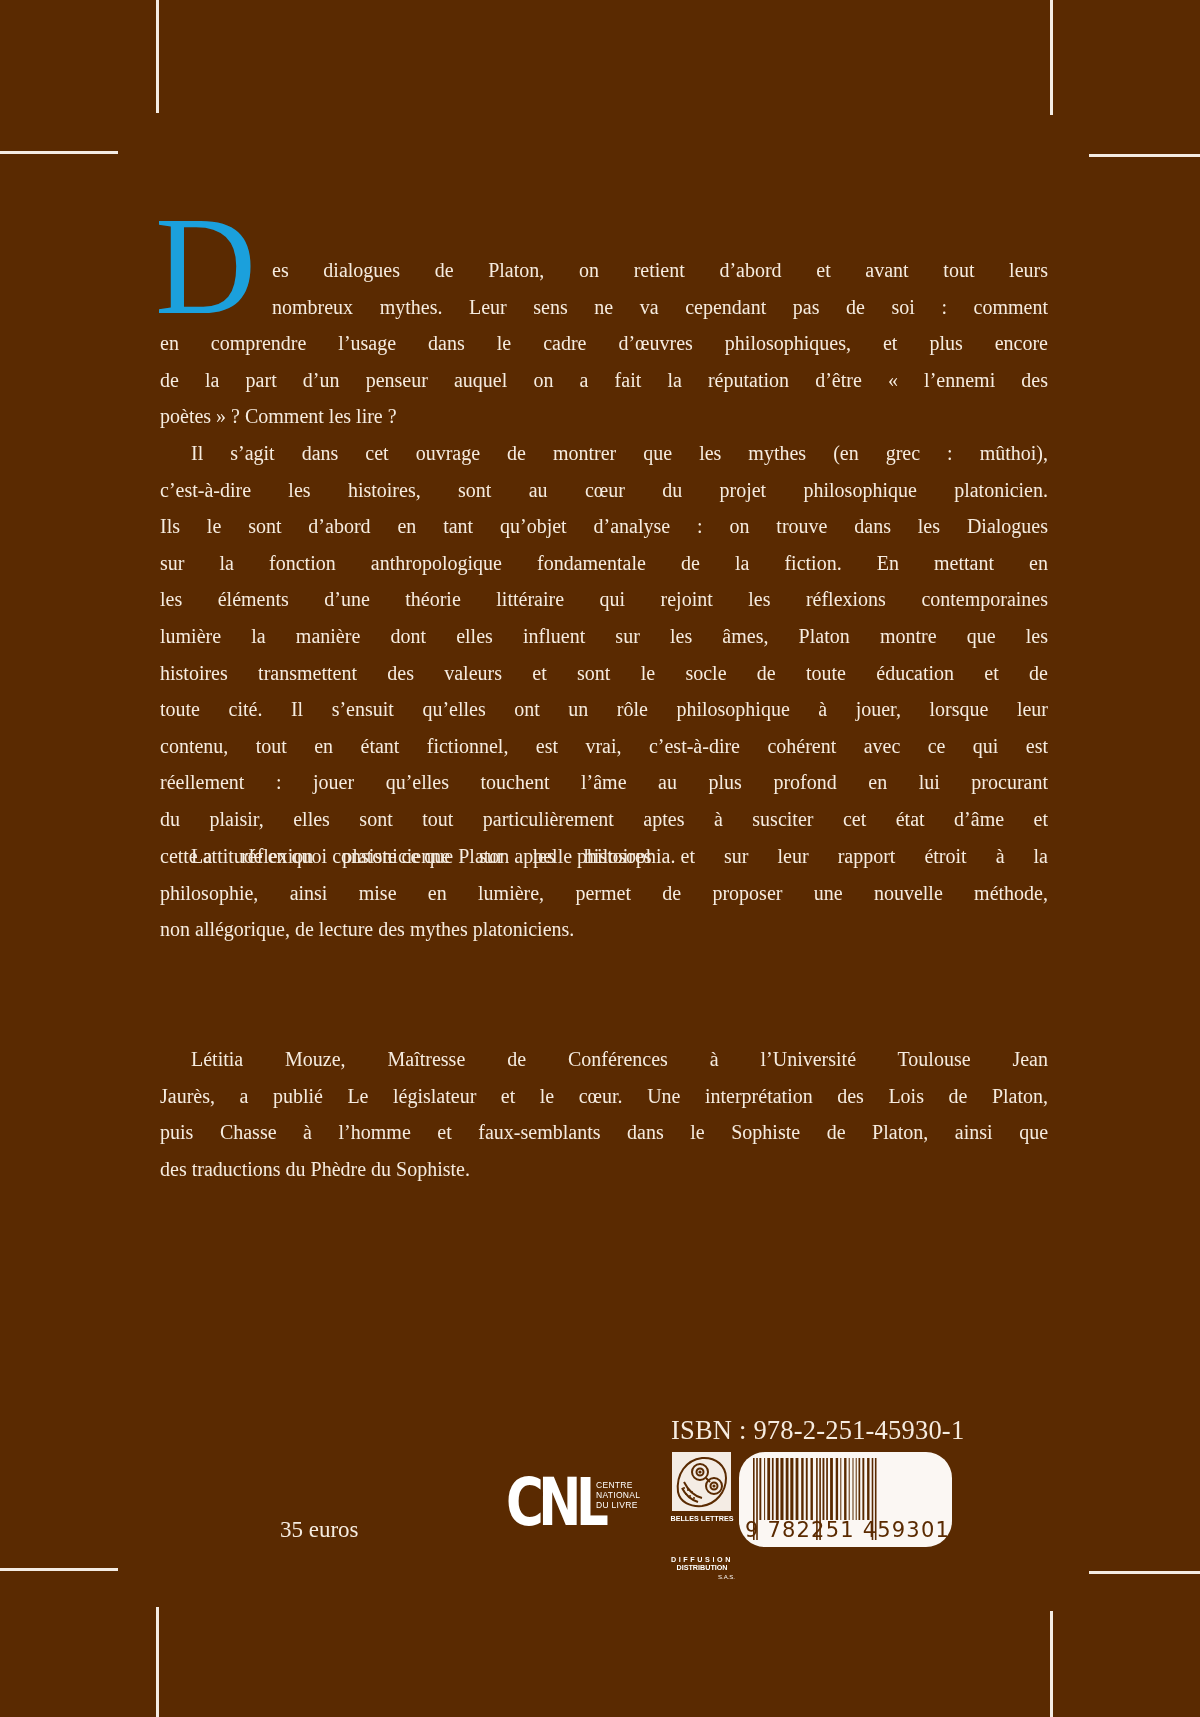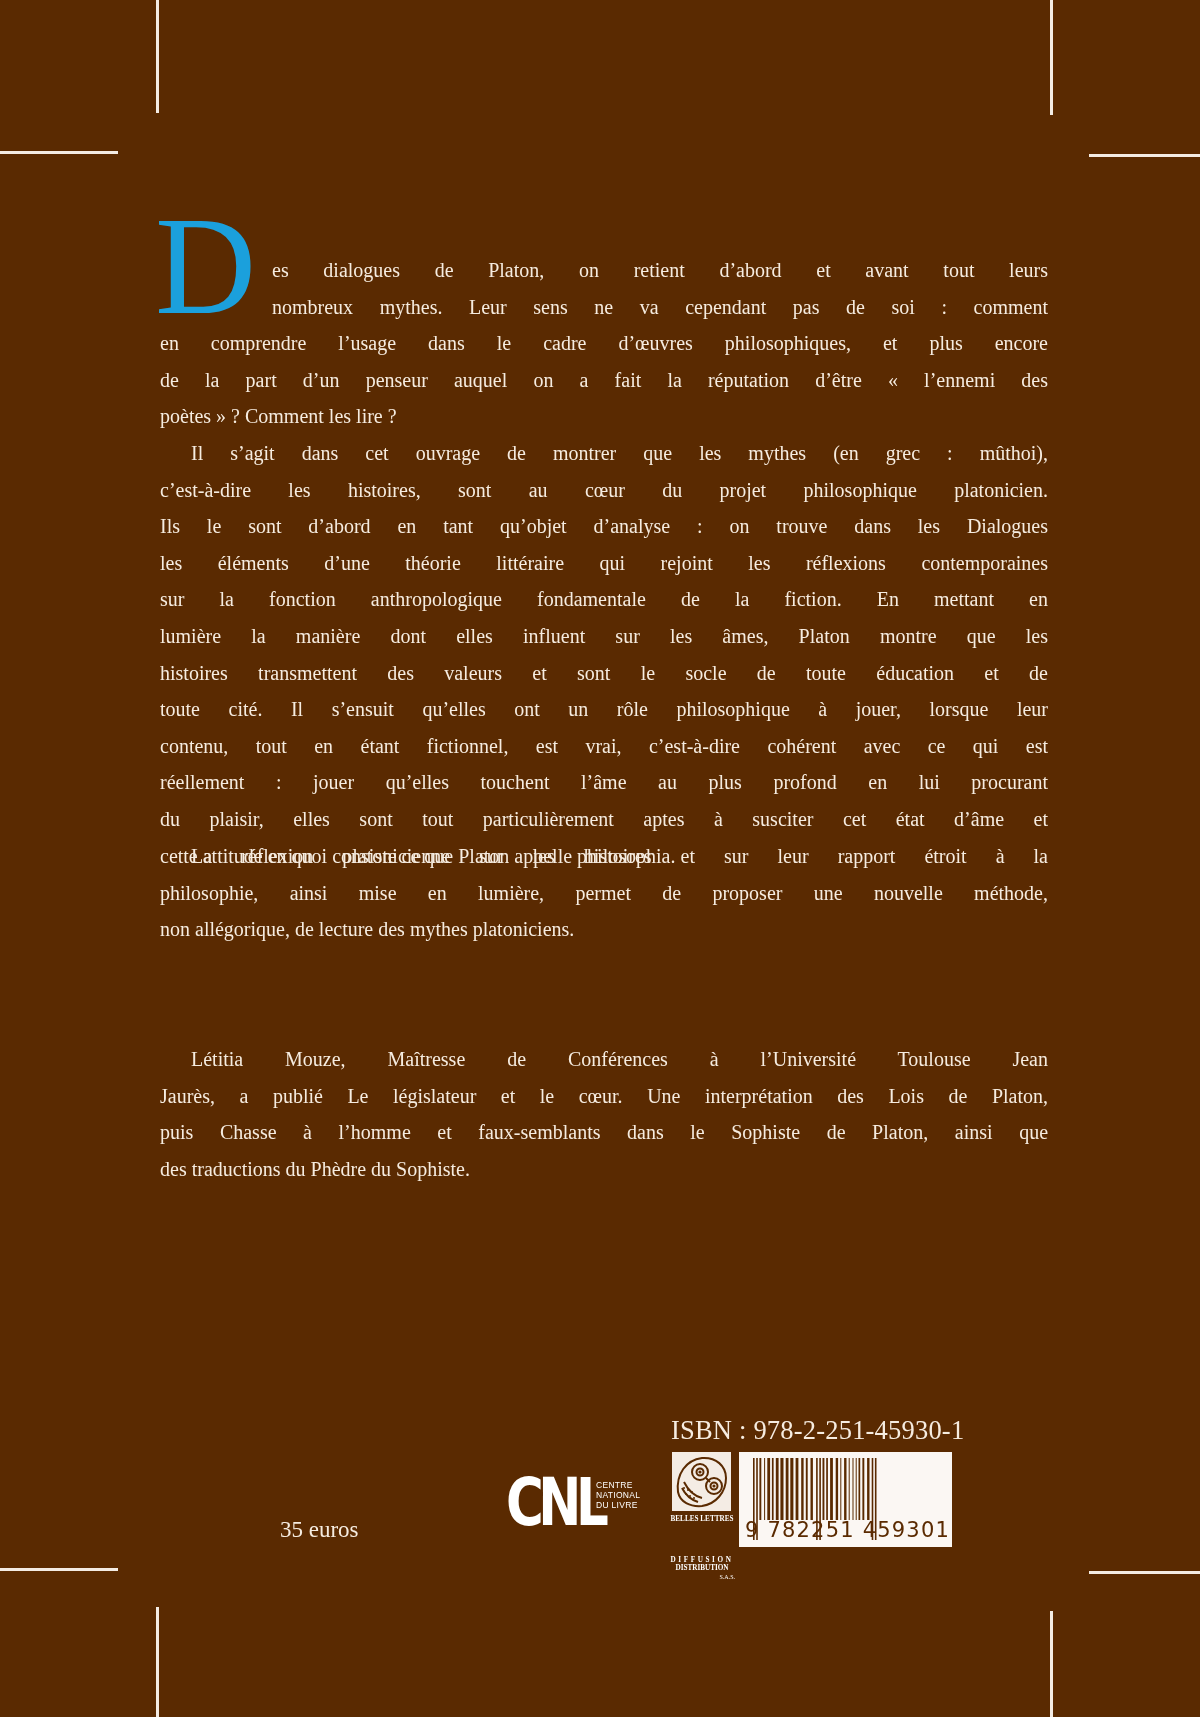--- a/index.html
+++ b/index.html
@@ -52,29 +52,30 @@
     color: #ffffff; letter-spacing: 0.3px;
   }
   .cnl-label div { white-space: nowrap; }
 
   .owl-box {
     position: absolute; left: 672px; top: 1452px; width: 59px; height: 59px;
     background: #f4ece4;
   }
   .bl-label {
     position: absolute; left: 669px; top: 1515px; width: 66px;
-    font-family: Liberation Serif, serif; font-weight: bold; color: #ffffff;
+    font-family: Liberation Sans, sans-serif; font-weight: bold; color: #ffffff;
     font-size: 7.2px; line-height: 8.6px; text-align: center;
   }
   .bl-label .sas { font-weight: normal; font-size: 6px; text-align: right; }
   .bl-label .spaced { letter-spacing: 2.6px; margin-top: 32px; }
 
   .barcode {
     position: absolute; left: 739px; top: 1452px; width: 213px; height: 95px;
     background: #fbf7f3;
+    border-radius: 26px;
   }
   .barcode svg { position: absolute; left: 0; top: 0; }
   .barcode-digits {
     position: absolute; left: 6px; top: 66px;
     font-family: "DejaVu Sans", sans-serif; font-size: 21px; color: #5a2a01;
     letter-spacing: 1.2px; white-space: pre;
   }
 </style>
 </head>
 <body>
@@ -94,22 +95,22 @@
     <div class="line dc"><span class="seg">es dialogues de Platon, on retient d’abord et avant tout leurs</span></div>
     <div class="line dc"><span class="seg">nombreux mythes. Leur sens ne va cependant pas de soi : comment</span></div>
     <div class="line"><span class="seg">en comprendre l’usage dans le cadre d’œuvres philosophiques, et plus encore</span></div>
     <div class="line"><span class="seg">de la part d’un penseur auquel on a fait la réputation d’être « l’ennemi des</span></div>
     <div class="line last"><span class="seg">poètes » ? Comment les lire ?</span></div>
   </div>
 <div class="text-block" style="top:435px;">
     <div class="line indent"><span class="seg">Il s’agit dans cet ouvrage de montrer que les mythes (en grec : </span><span class="seg it">mûthoi</span><span class="seg">),</span></div>
     <div class="line"><span class="seg">c’est-à-dire les histoires, sont au cœur du projet philosophique platonicien.</span></div>
     <div class="line"><span class="seg">Ils le sont d’abord en tant qu’objet d’analyse : on trouve dans les Dialogues</span></div>
+    <div class="line"><span class="seg">sur la fonction anthropologique fondamentale de la fiction. En mettant en</span></div>
     <div class="line"><span class="seg">les éléments d’une théorie littéraire qui rejoint les réflexions contemporaines</span></div>
-    <div class="line"><span class="seg">sur la fonction anthropologique fondamentale de la fiction. En mettant en</span></div>
     <div class="line"><span class="seg">lumière la manière dont elles influent sur les âmes, Platon montre que les</span></div>
     <div class="line"><span class="seg">histoires transmettent des valeurs et sont le socle de toute éducation et de</span></div>
     <div class="line"><span class="seg">toute cité. Il s’ensuit qu’elles ont un rôle philosophique à jouer, lorsque leur</span></div>
     <div class="line"><span class="seg">contenu, tout en étant fictionnel, est vrai, c’est-à-dire cohérent avec ce qui est</span></div>
     <div class="line"><span class="seg">réellement : jouer qu’elles touchent l’âme au plus profond en lui procurant</span></div>
     <div class="line"><span class="seg">du plaisir, elles sont tout particulièrement aptes à susciter cet état d’âme et</span></div>
     <div class="line last"><span class="seg">cette attitude en quoi consiste ce que Platon appelle </span><span class="seg it">philosophia</span><span class="seg">.</span></div>
   </div>
 <div class="text-block" style="top:838px;">
     <div class="line indent"><span class="seg">La réflexion platonicienne sur les histoires et sur leur rapport étroit à la</span></div>

